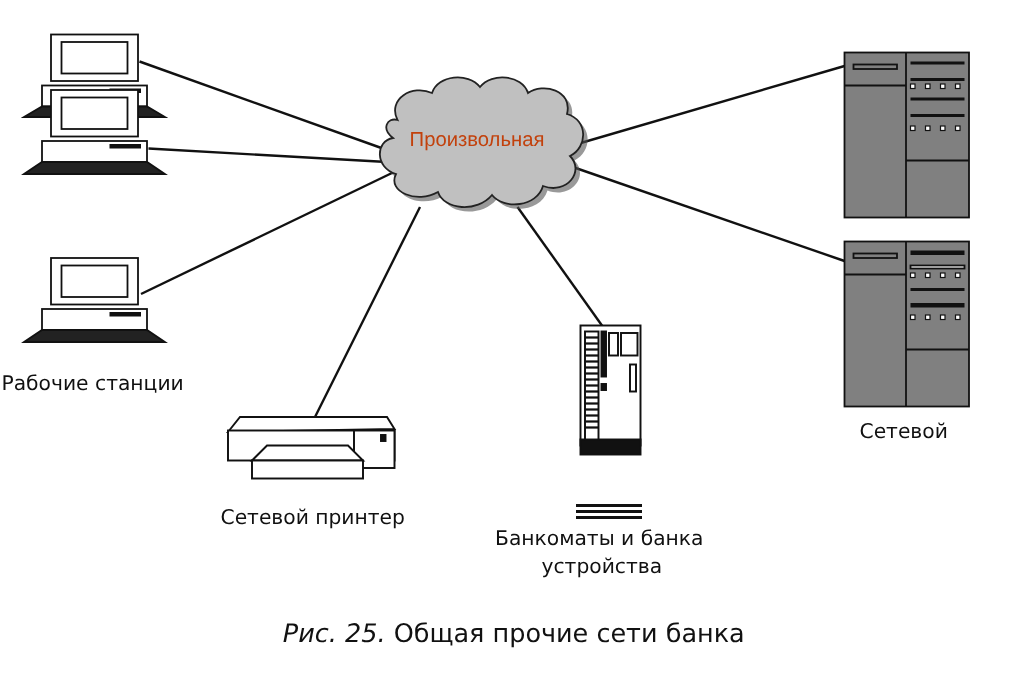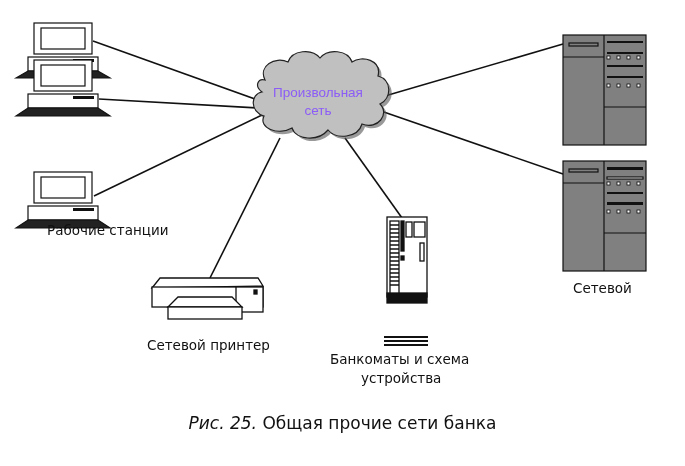--- a/index.html
+++ b/index.html
@@ -1,20 +1,20 @@
 <!DOCTYPE html>
 <html><head>
 <meta charset="utf-8">
 <style>
   html, body { margin:0; padding:0; background:#ffffff; }
   body { width:685px; height:466px; position:relative; overflow:hidden;
          font-family:"DejaVu Sans", "Liberation Sans", sans-serif; }
   svg { position:absolute; left:0; top:0; }
   .lbl { position:absolute; font-size:13.5px; color:#111; white-space:nowrap; }
-  .cloud-text { position:absolute; font-size:13.5px; color:#8b5cf6; text-align:center; line-height:18px;
+  .cloud-text { position:absolute; font-size:13.5px; color:#c2410c; text-align:center; line-height:18px;
                 font-family:"Liberation Sans", sans-serif; }
   .caption { position:absolute; left:0; width:685px; top:413px; text-align:center; font-size:17px; color:#111; }
   .caption i { font-style:italic; }
 </style>
 </head>
 <body>
 
 <svg width="685" height="466" viewBox="0 0 685 466">
 
   <g stroke="#111" stroke-width="1.6" fill="none">
@@ -139,24 +139,23 @@
       <rect x="607" y="210" width="3" height="3"></rect>
         <rect x="617" y="210" width="3" height="3"></rect>
       <rect x="627" y="210" width="3" height="3"></rect>
         <rect x="637" y="210" width="3" height="3"></rect>
     </g>
   </g>
 </svg>
 
 <div class="cloud-text" style="left:258px; top:84px; width:120px;">
   <div>Произвольная</div>
-  <div>сеть</div>
 </div>
 
-<div class="lbl" style="left:1px; top:222px;padding-left:46px;">Рабочие станции</div>
+<div class="lbl" style="left:1px; top:248px;">Рабочие станции</div>
 <div class="lbl" style="left:147px; top:337px;">Сетевой принтер</div>
-<div class="lbl" style="left:330px; top:351px;">Банкоматы и схема</div>
+<div class="lbl" style="left:330px; top:351px;">Банкоматы и банка</div>
 <div class="lbl" style="left:361px; top:370px;">устройства</div>
 <div class="lbl" style="left:573px; top:280px;">Сетевой</div>
 
 <div class="caption">
   <i>Рис. 25.</i><span> Общая прочие сети банка</span>
 </div>
 
 </body></html>

